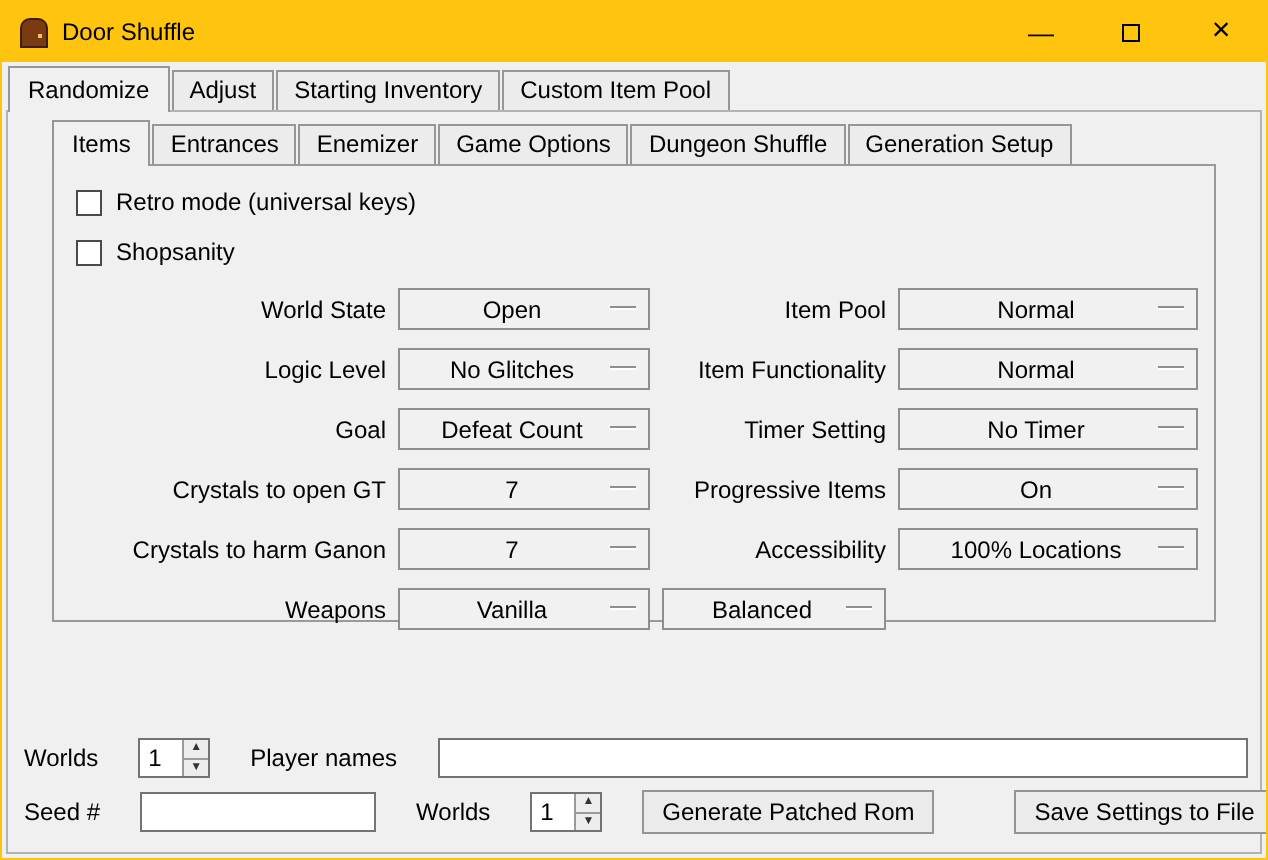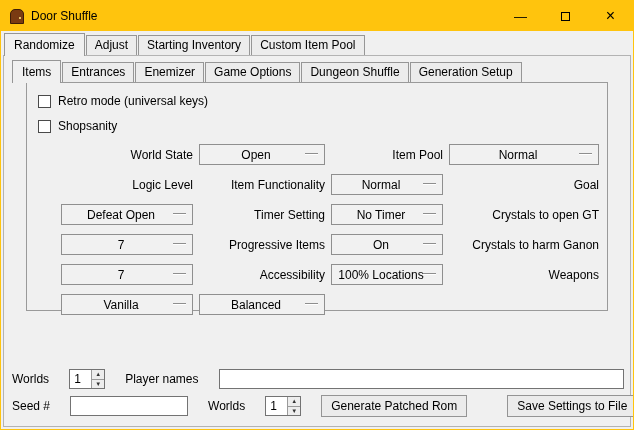--- a/index.html
+++ b/index.html
@@ -17,21 +17,21 @@
   .title { font-size:12px; color:#000; }
   .tb-spacer { flex:1; }
   .tb-btn { width:45px; height:30px; display:flex; align-items:center; justify-content:center;
             font-size:13px; color:#000; cursor:default; }
   .max-glyph { width:9px; height:9px; border:1px solid #000; display:inline-block; }
   .close-glyph { font-size:16px; line-height:1; }
 
   
   .tabs { display:flex; align-items:flex-end; position:relative; z-index:2; }
   .outer-tabs { padding-left:3px; margin-top:2px; }
-  .inner-tabs { margin:4px 0 0 8px; }
+  .inner-tabs { margin:4px 0 0 22px; }
   .tab { font-size:12px; background:#ececec; border:1px solid #969696; border-bottom:none;
          padding:2px 8px 3px; margin-right:1px; white-space:nowrap; position:relative; cursor:default; }
   .tab.selected { background:#f0f0f0; padding:4px 9px 4px; margin-bottom:-1px; z-index:3; }
 
   .outer-pane { flex:1; border:1px solid #b3b3b3; margin:0 2px 2px; background:#f0f0f0;
                 display:flex; flex-direction:column; min-height:0; position:relative; z-index:1; }
 
   .inner-pane { border:1px solid #9a9a9a; margin:0 22px; height:229px; background:#f0f0f0;
                 padding:7px 8px; position:relative; z-index:1; }
 
@@ -129,29 +129,33 @@
             <span class="mb-val">Open</span>
             <span class="mb-ind"></span>
           </div>
         <div class="flabel">Item Pool</div>
         <div class="mb">
             <span class="mb-val">Normal</span>
             <span class="mb-ind"></span>
           </div>
 
         <div class="flabel">Logic Level</div>
+        <div class="mb">
+            <span class="mb-val">No Glitches</span>
+            <span class="mb-ind"></span>
+          </div>
         <div class="flabel">Item Functionality</div>
         <div class="mb">
             <span class="mb-val">Normal</span>
             <span class="mb-ind"></span>
           </div>
 
         <div class="flabel">Goal</div>
         <div class="mb">
-            <span class="mb-val">Defeat Open</span>
+            <span class="mb-val">Defeat Count</span>
             <span class="mb-ind"></span>
           </div>
         <div class="flabel">Timer Setting</div>
         <div class="mb">
             <span class="mb-val">No Timer</span>
             <span class="mb-ind"></span>
           </div>
 
         <div class="flabel">Crystals to open GT</div>
         <div class="mb">

